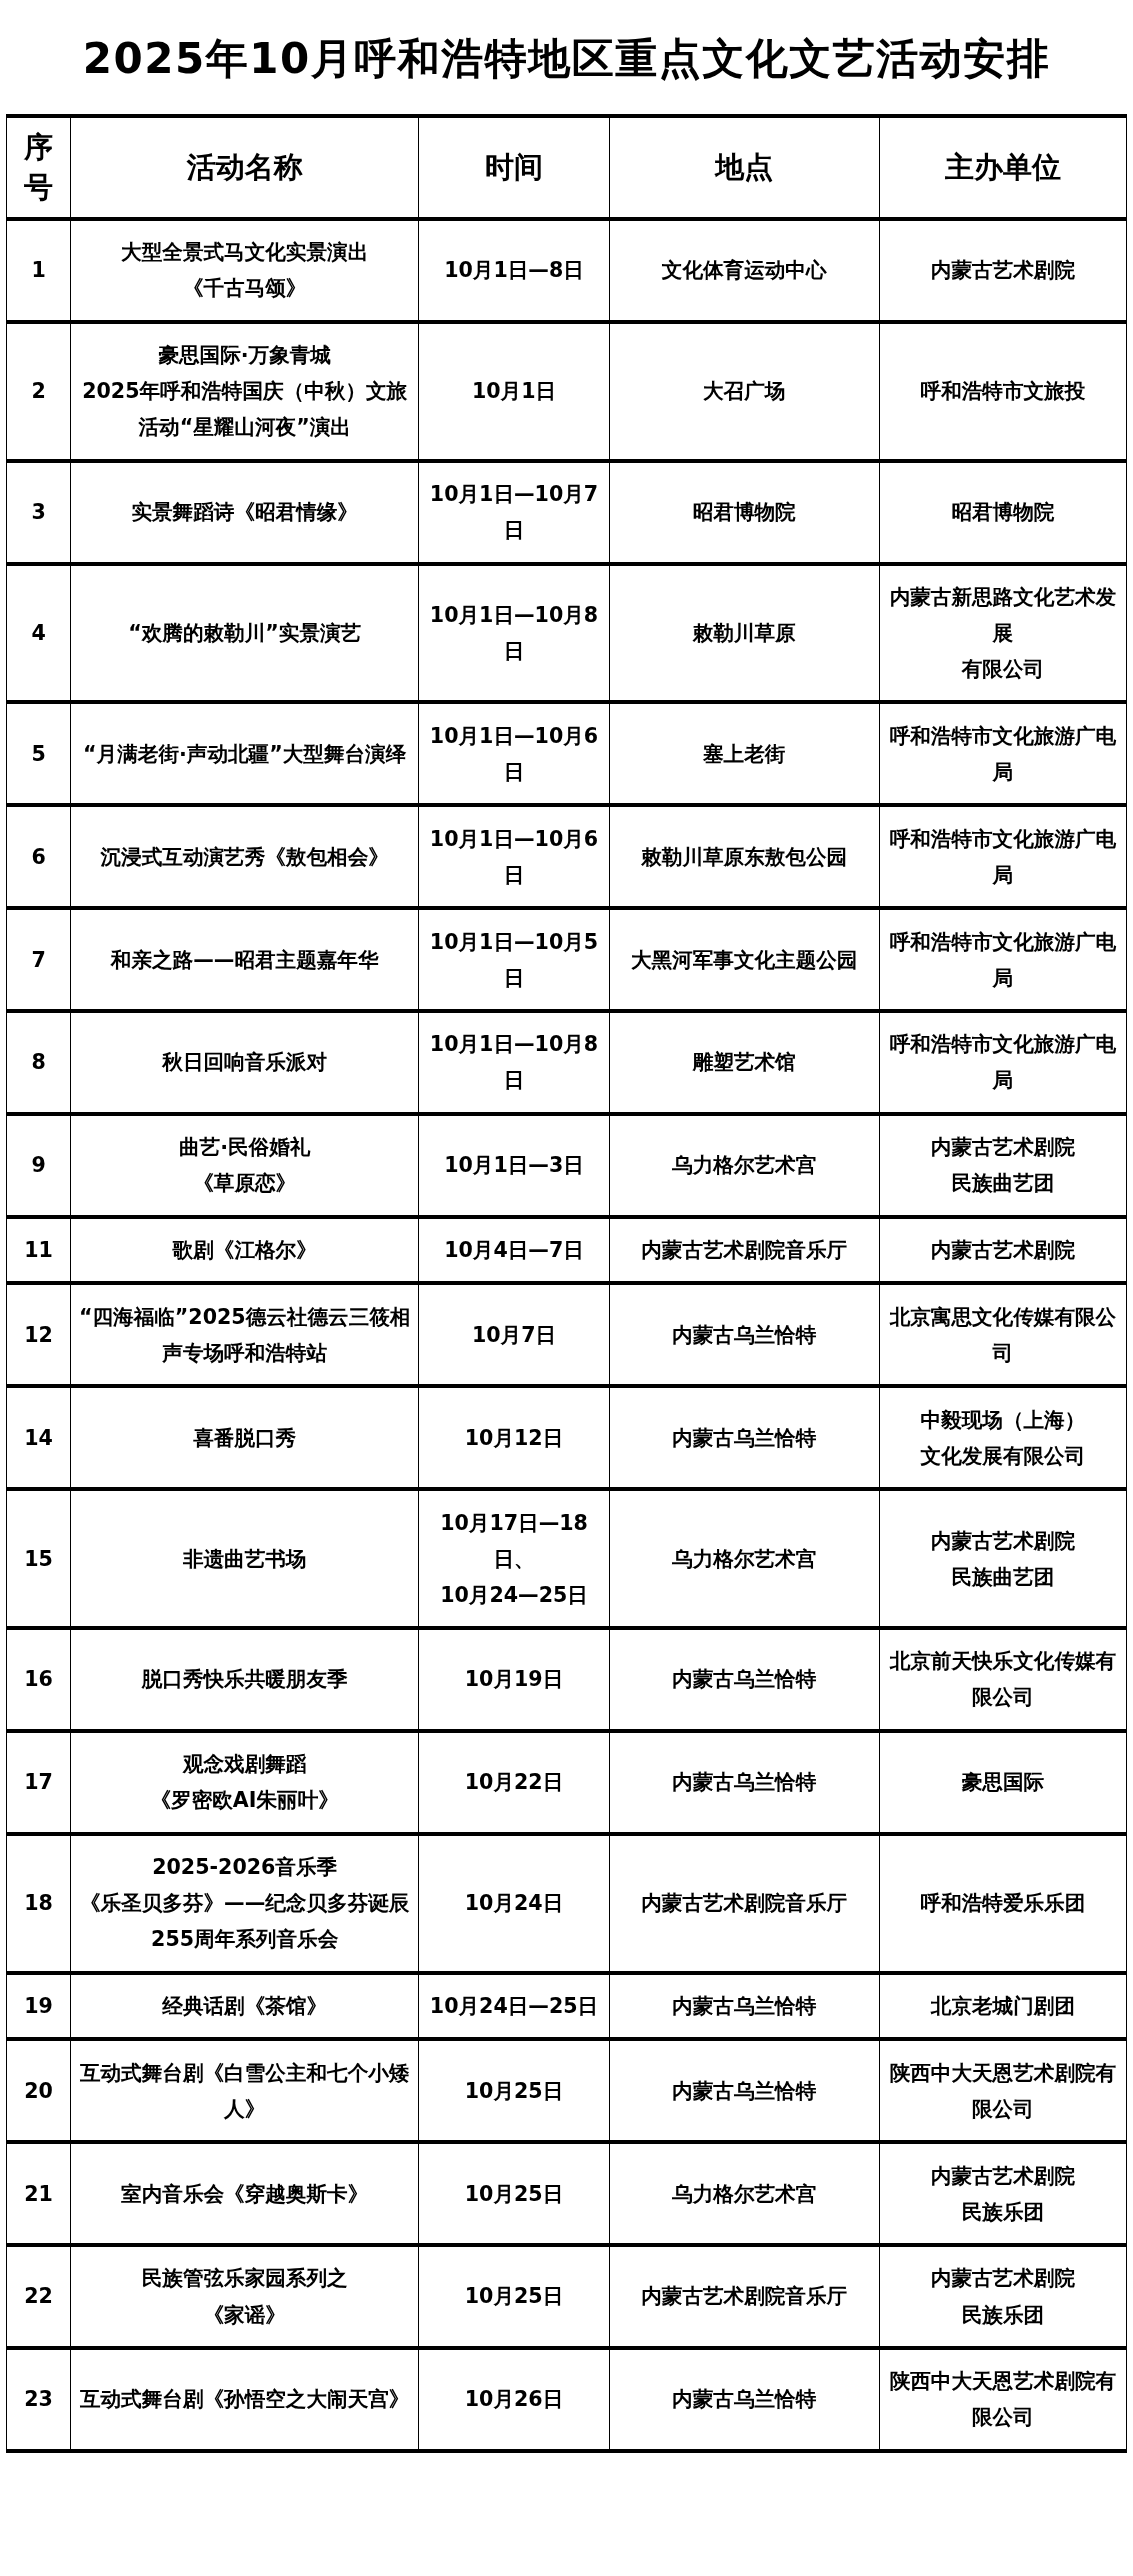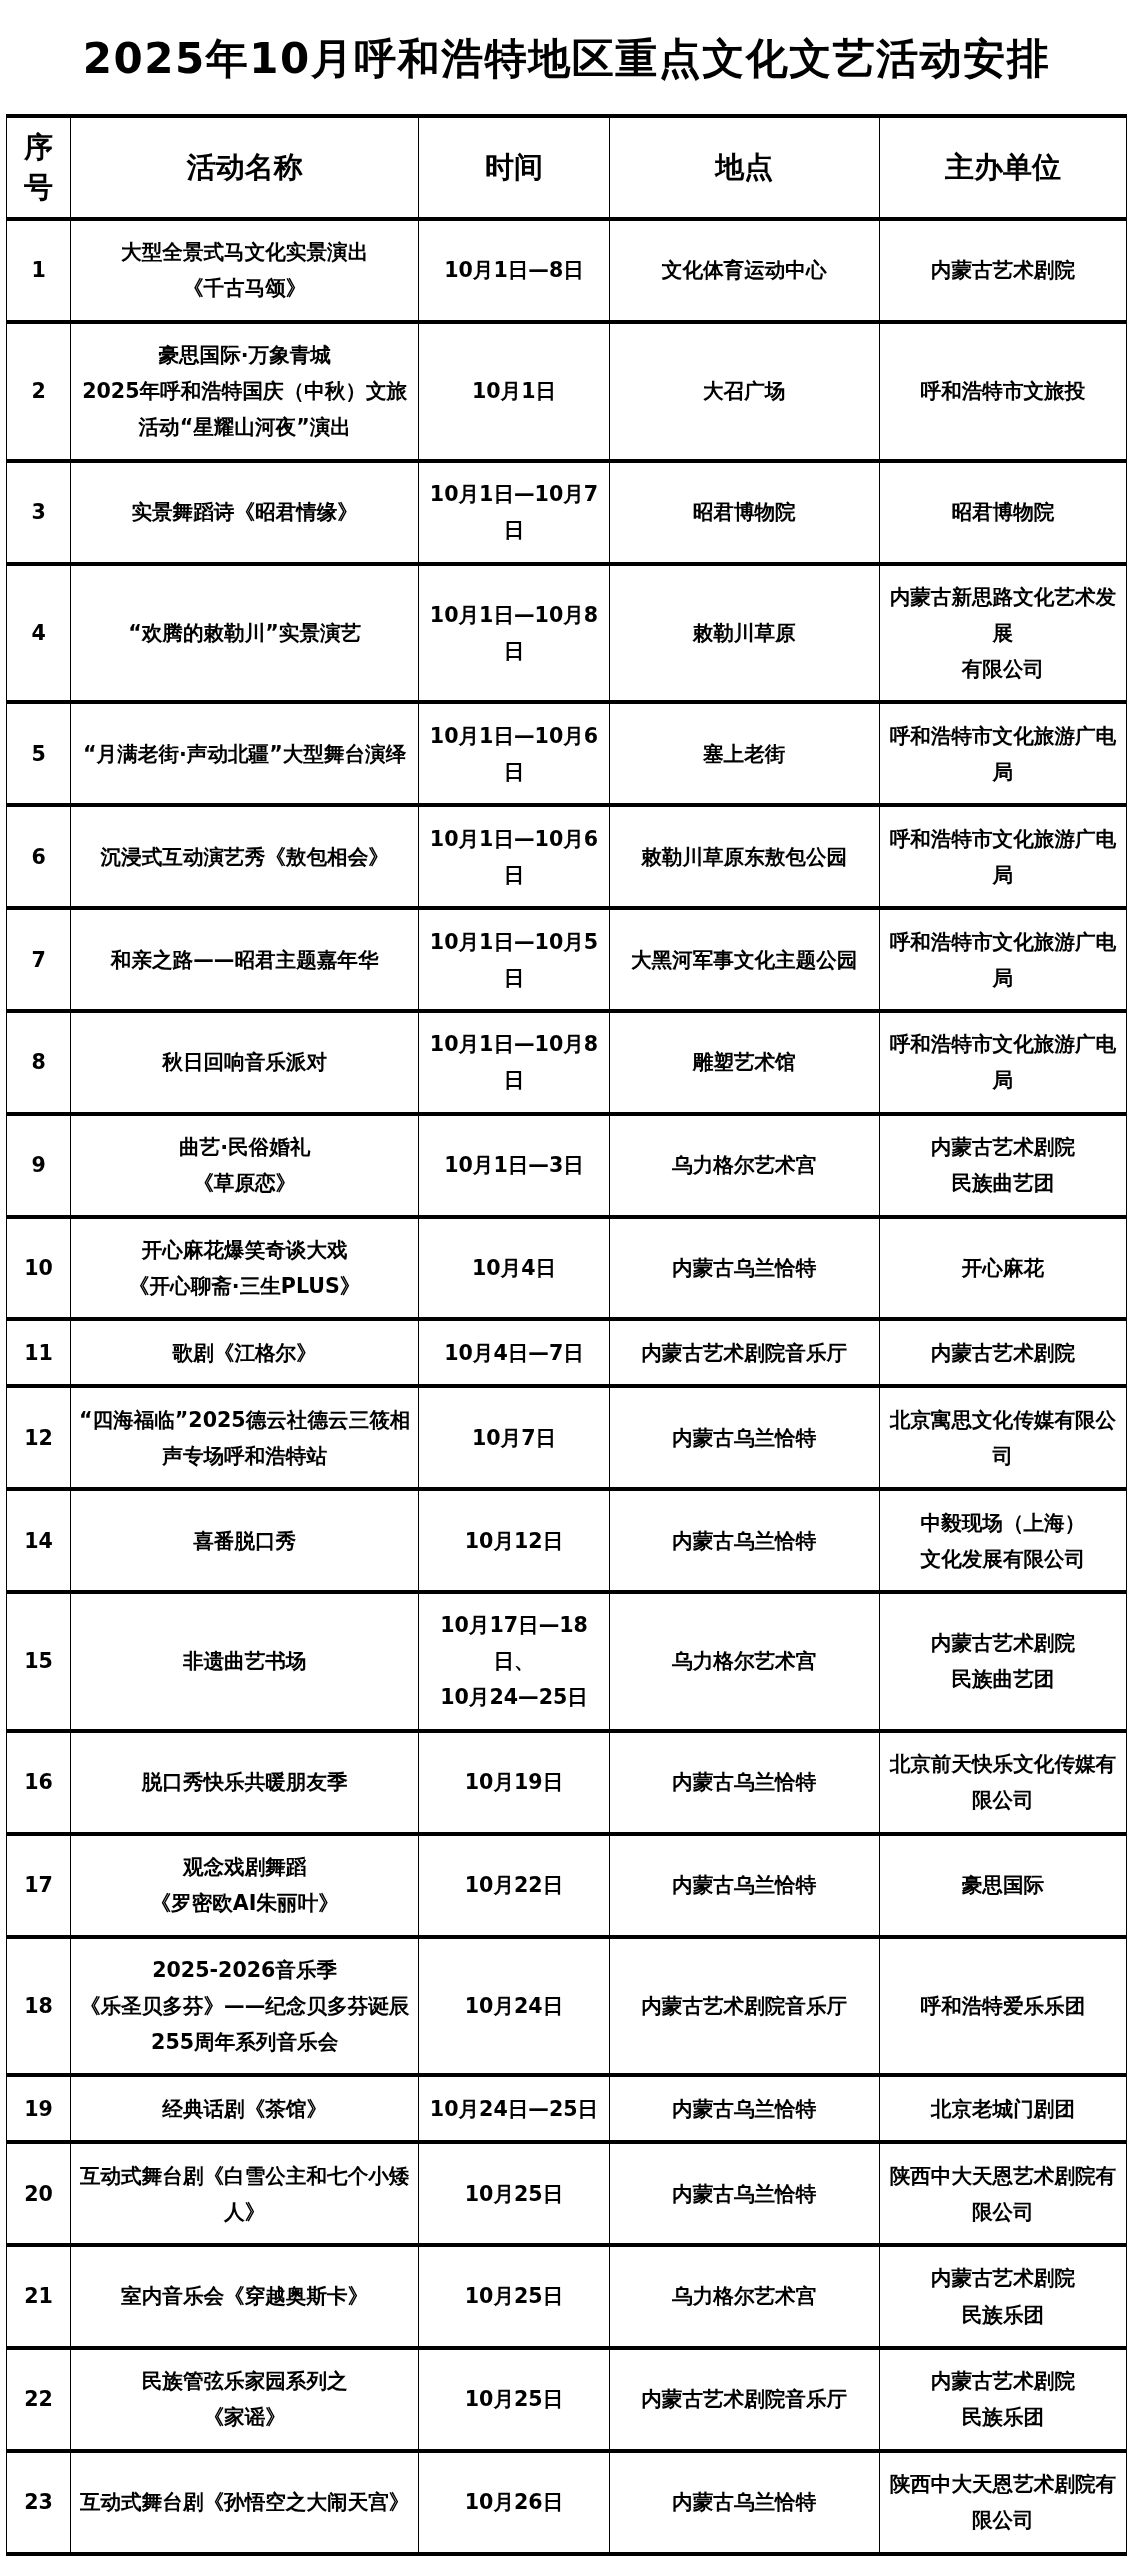--- a/index.html
+++ b/index.html
@@ -134,28 +134,20 @@
         <tr>
           <td class="c0">9</td>
           <td class="c1">曲艺·民俗婚礼
 《草原恋》</td>
           <td class="c2">10月1日—3日</td>
           <td class="c3">乌力格尔艺术宫</td>
           <td class="c4">内蒙古艺术剧院
 民族曲艺团</td>
         </tr>
         <tr>
-          <td class="c0">10</td>
-          <td class="c1">开心麻花爆笑奇谈大戏
-《开心聊斋·三生PLUS》</td>
-          <td class="c2">10月4日</td>
-          <td class="c3">内蒙古乌兰恰特</td>
-          <td class="c4">开心麻花</td>
-        </tr>
-        <tr>
           <td class="c0">11</td>
           <td class="c1">歌剧《江格尔》</td>
           <td class="c2">10月4日—7日</td>
           <td class="c3">内蒙古艺术剧院音乐厅</td>
           <td class="c4">内蒙古艺术剧院</td>
         </tr>
         <tr>
           <td class="c0">12</td>
           <td class="c1">“四海福临”2025德云社德云三筱相声专场呼和浩特站</td>
           <td class="c2">10月7日</td>

